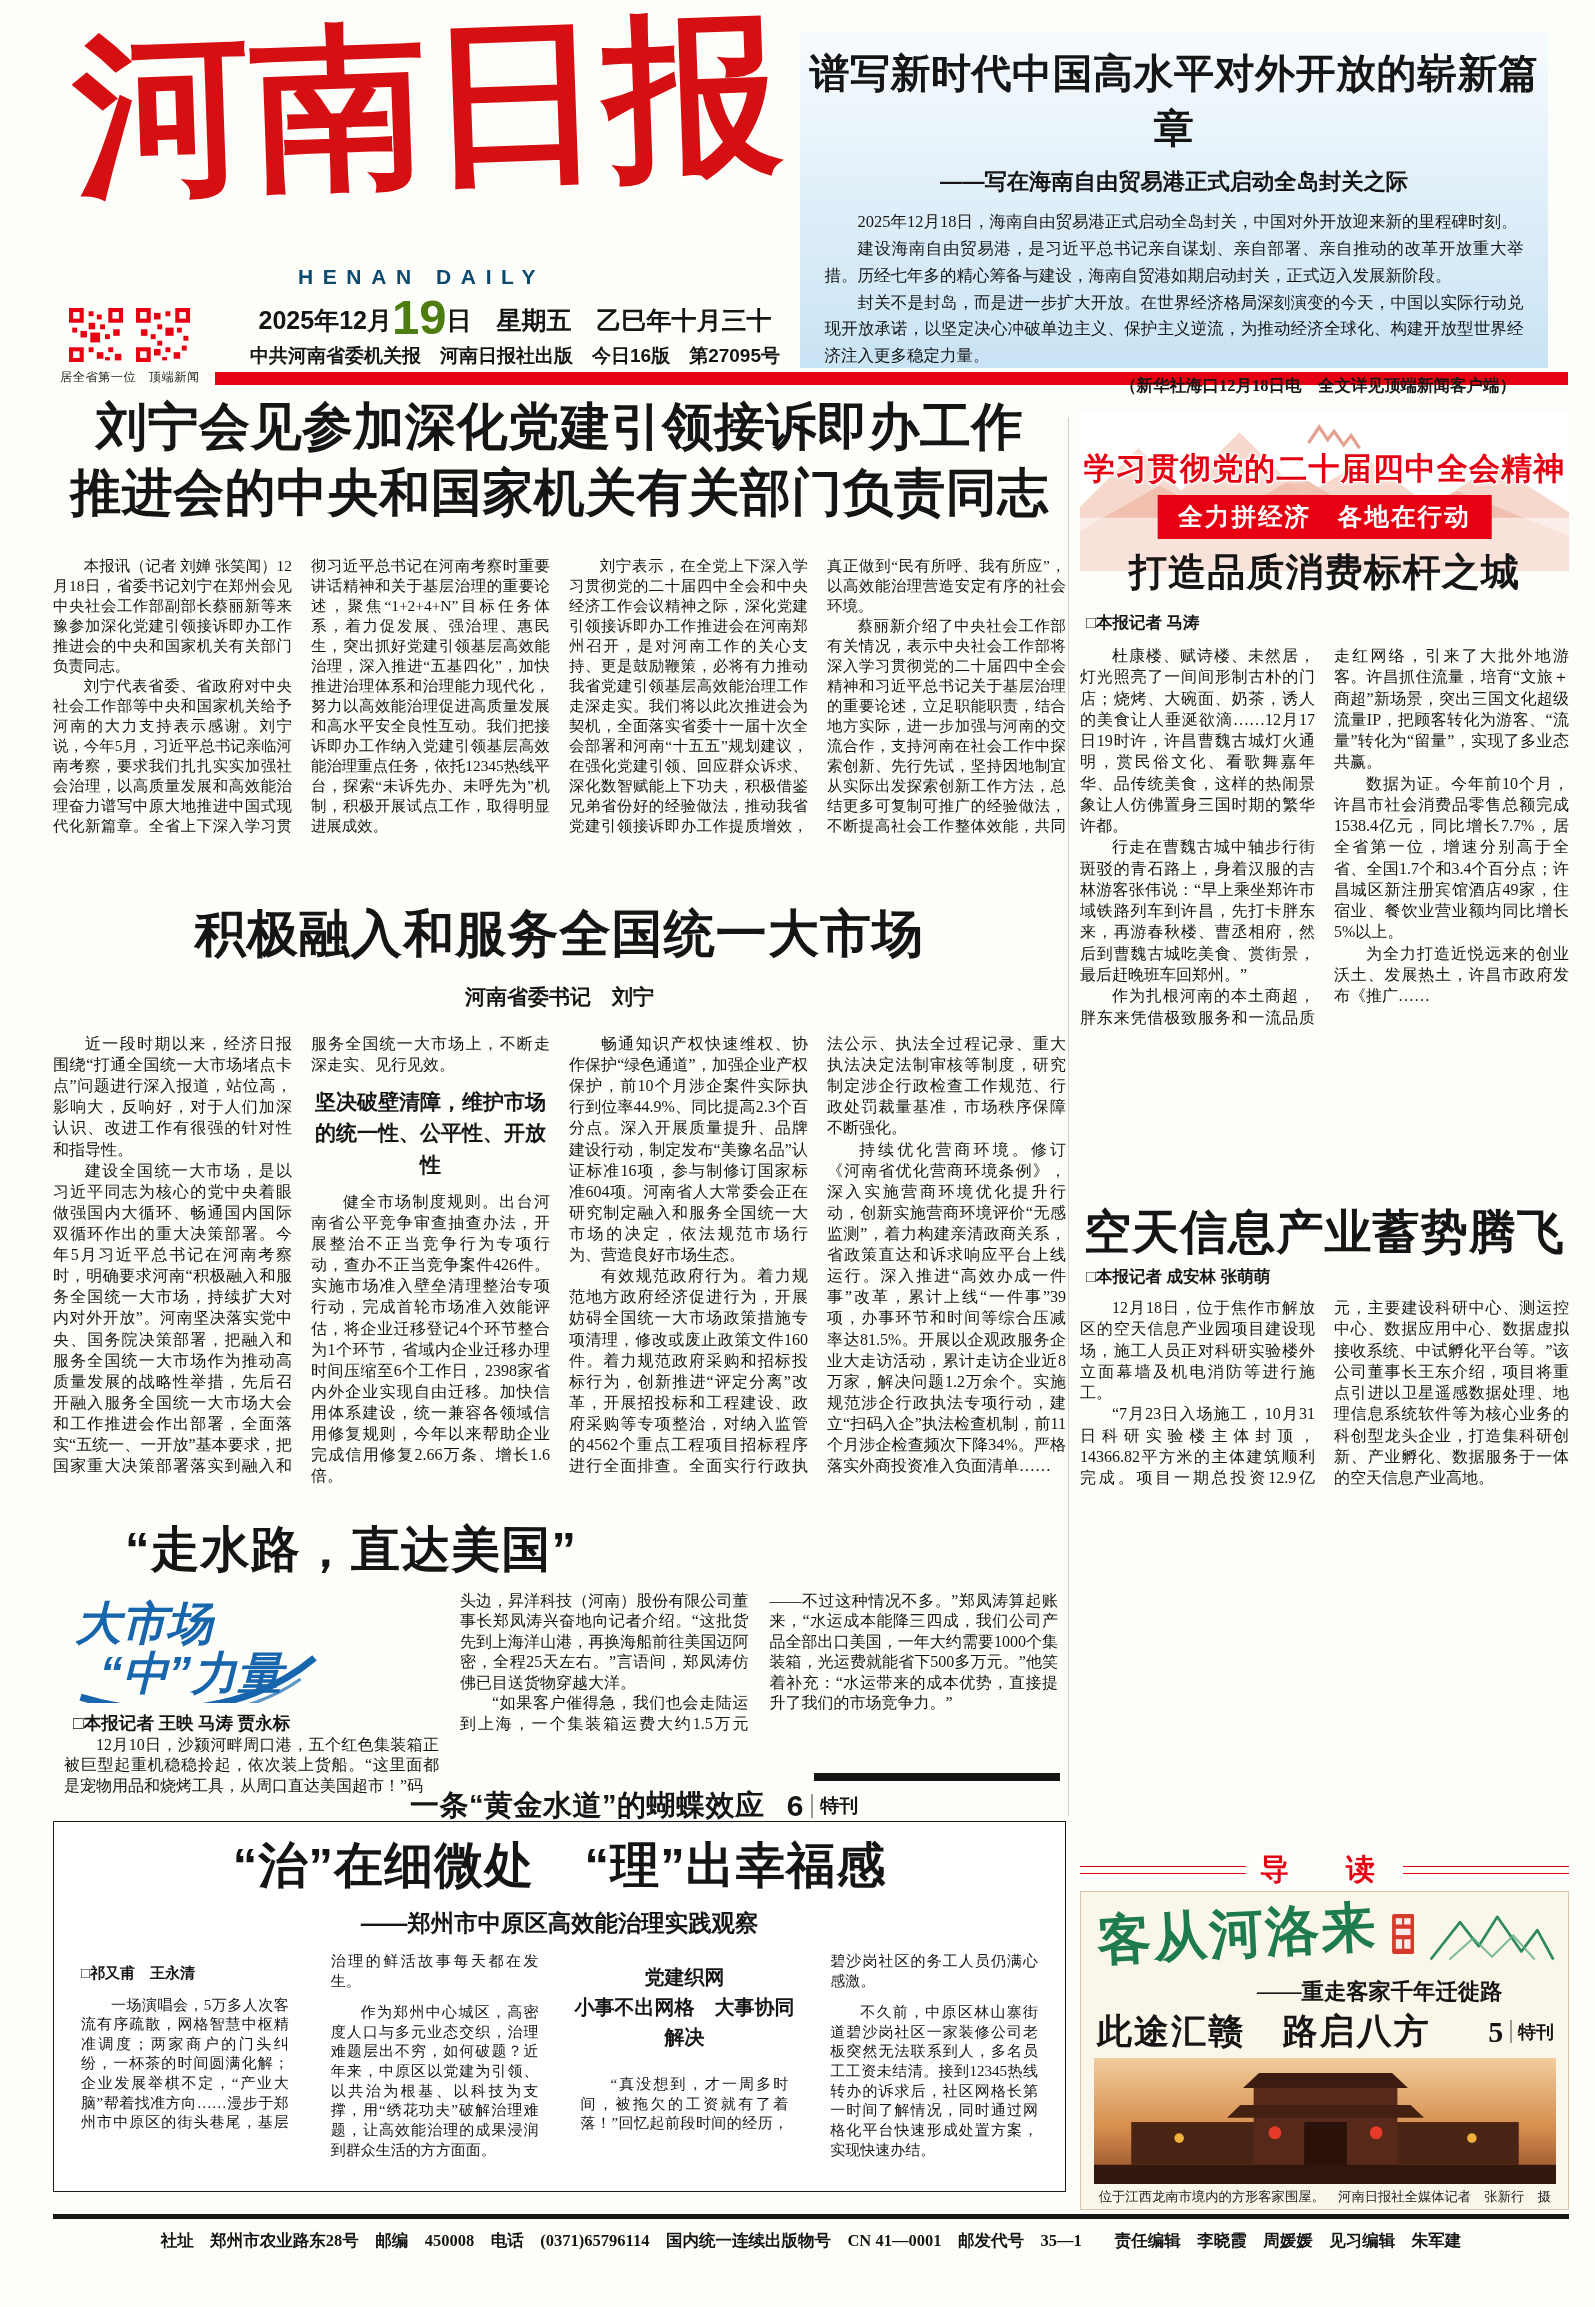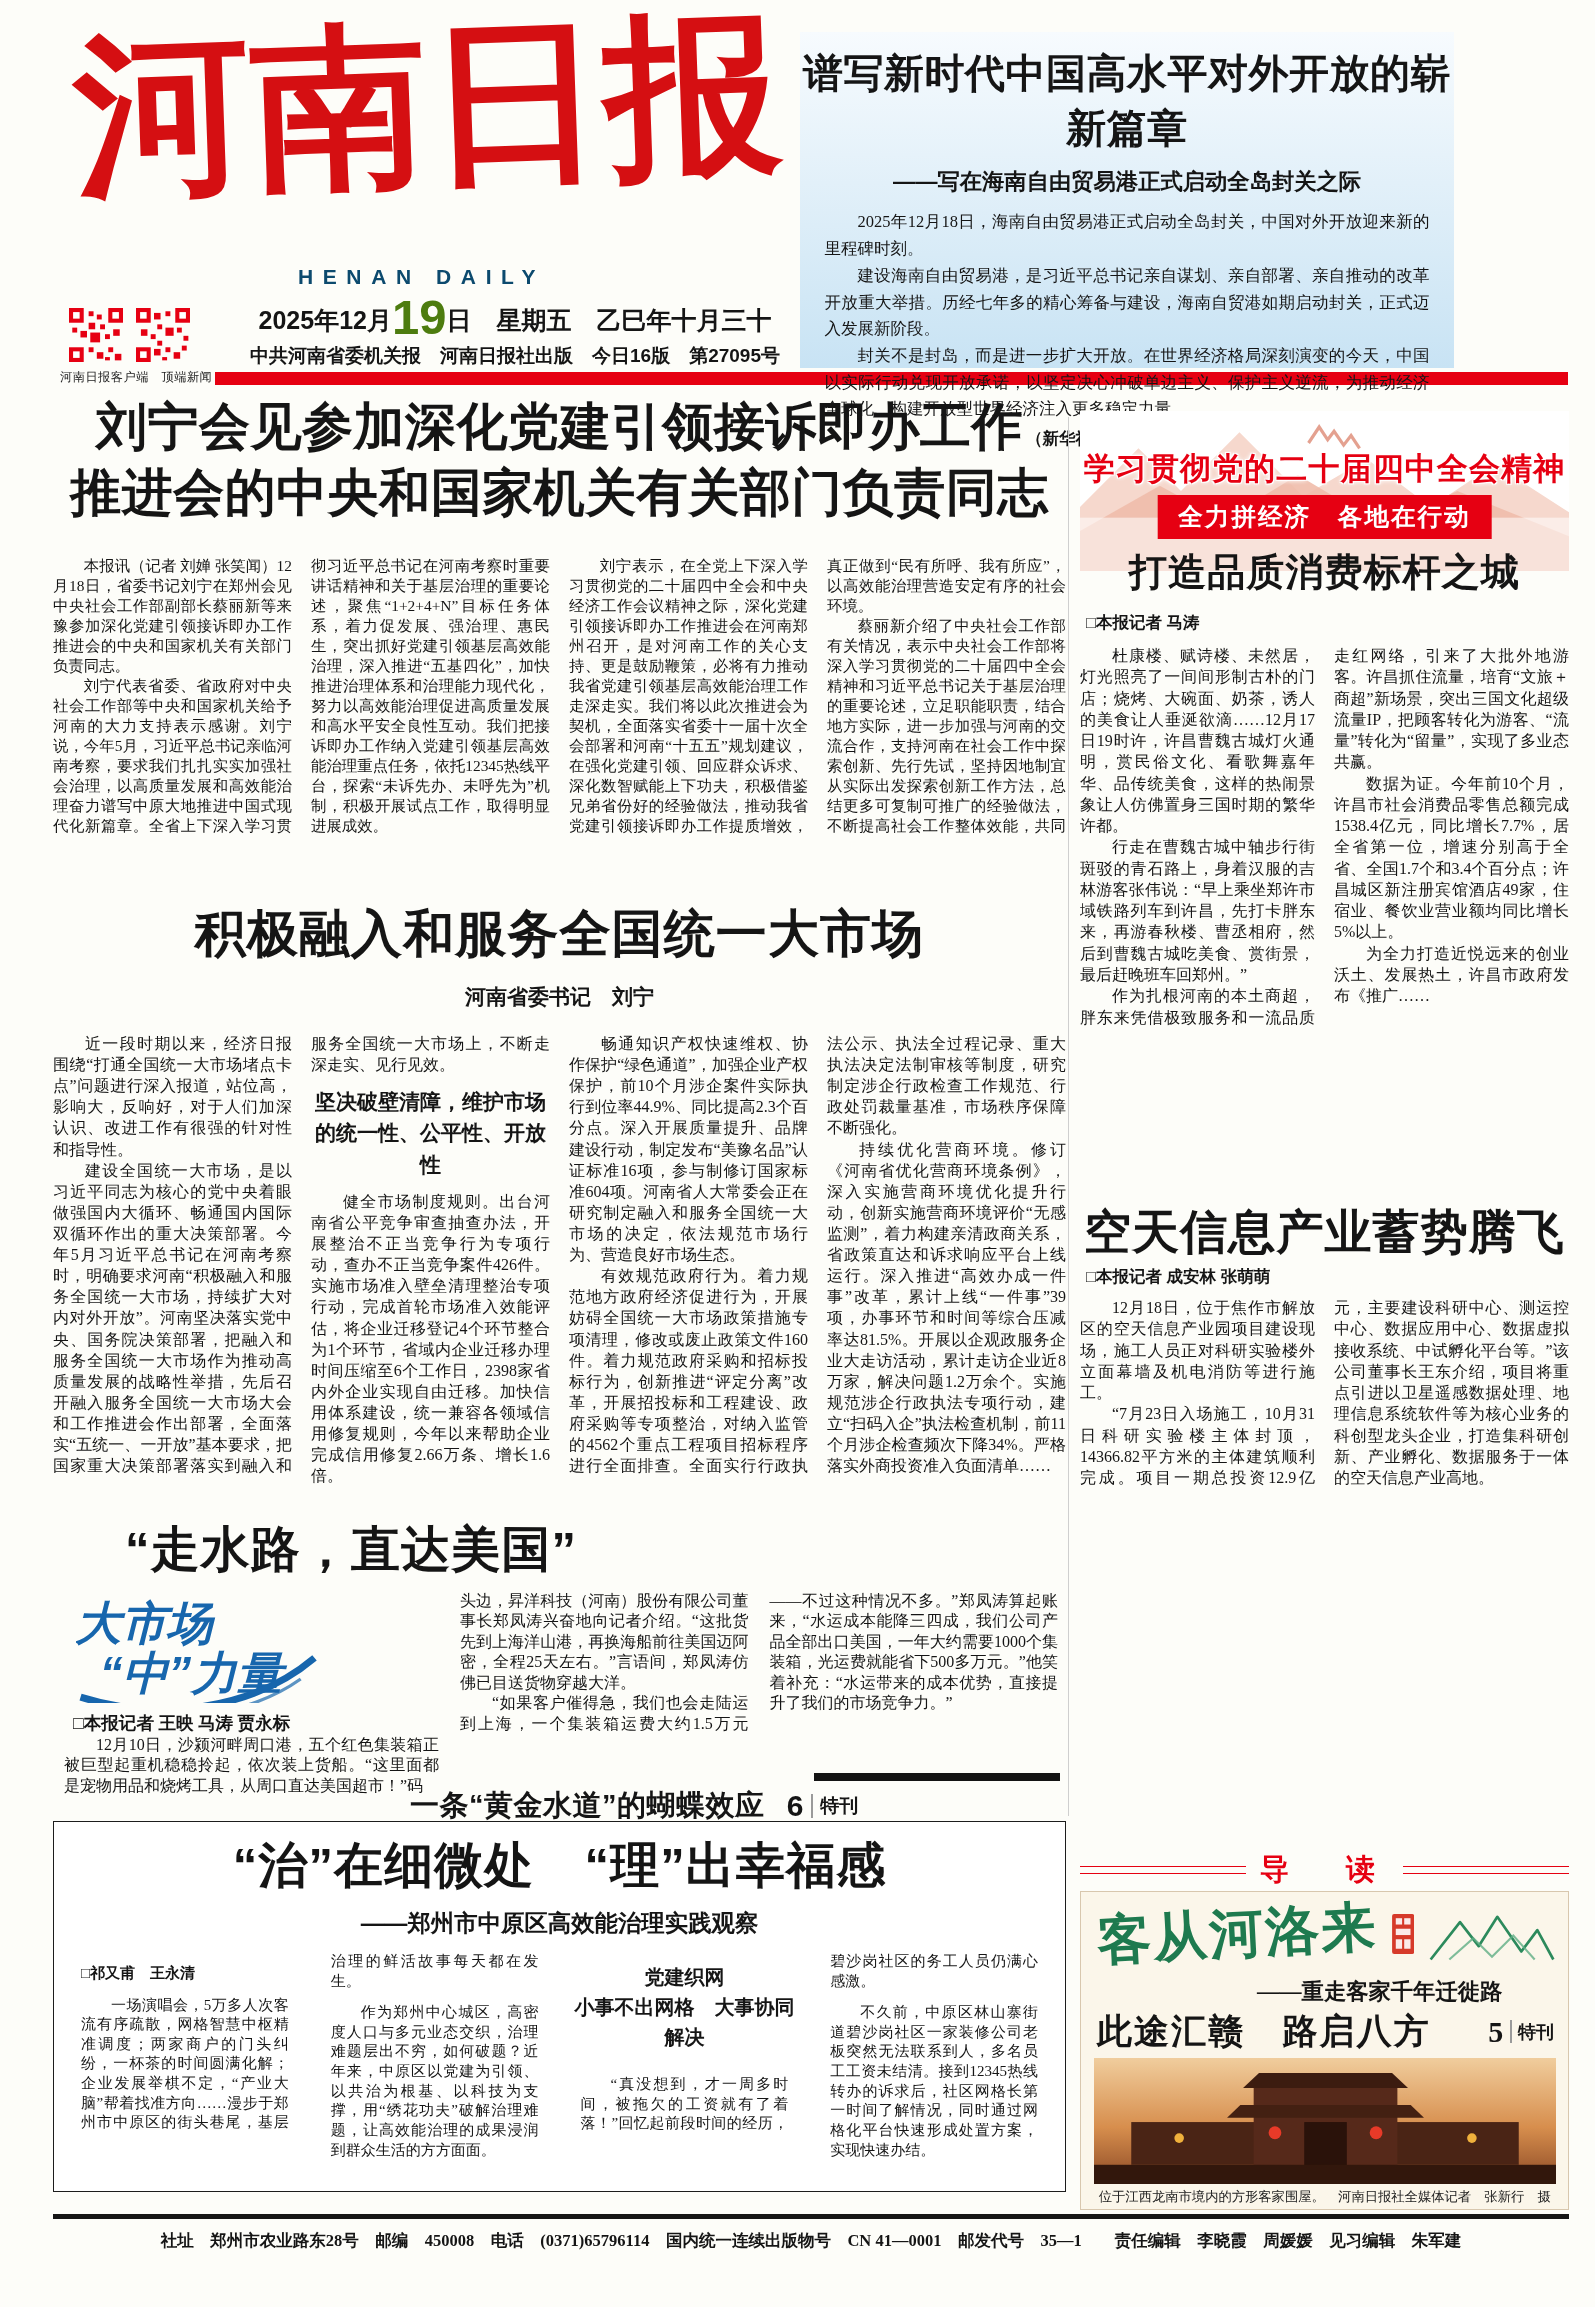--- a/index.html
+++ b/index.html
@@ -14,21 +14,21 @@
   #masthead-english{left:298px;top:265px;font-size:21px;letter-spacing:9.6px;color:#0c4a6e;font-weight:bold;}
   .qr{width:54px;height:54px;}
   #qr1{left:69px;top:308px;} #qr2{left:136px;top:308px;}
   #qr-labels{left:60px;top:369px;width:160px;font-size:12.2px;color:#222;letter-spacing:0.5px;}
   #dateline{left:229px;top:304px;width:572px;text-align:center;}
   #dateline .l1{font-size:25px;font-weight:bold;}
   #dateline .day{font-size:49px;color:#4d7c0f;font-weight:bold;vertical-align:-5.3px;line-height:0;}
   #dateline .l2{margin-top:6.4px;font-size:19px;font-weight:bold;}
   #red-bar{left:215px;top:372px;width:1353px;height:12.8px;background:#e60012;}
   
-  #topright{left:800px;top:32px;width:654px;height:336px;
+  #topright{left:800px;top:32px;width:748px;height:336px;
       background:linear-gradient(180deg,#f7fbfe 0%,#e2f0f9 45%,#c8e3f4 100%);}
   #topright .t{margin-top:14px;font-size:40px;font-weight:900;letter-spacing:0.5px;}
   #topright .st{margin-top:10.6px;font-size:22.3px;font-weight:bold;}
   #topright .body{margin:12.8px 24.5px 0 24.5px;font-size:16.5px;line-height:1.62;text-align:justify;}
   #topright .body p{margin:0;text-indent:2em;}
   #topright .sig{margin:5.3px 32px 0 0;font-size:16.5px;text-align:right;font-weight:bold;}
   
   #lead-headline{left:53px;top:394px;width:1013px;font-size:51px;font-weight:900;
       line-height:1.3;letter-spacing:0.5px;text-align:center;}
   .body{text-align:justify;}
@@ -152,21 +152,21 @@
       <rect x="25" y="12" width="3" height="3"></rect>
         <rect x="29" y="17" width="3" height="3"></rect>
         <rect x="13" y="20" width="3" height="3"></rect>
       <rect x="11" y="25" width="4" height="4"></rect>
         <rect x="18" y="24" width="3" height="3"></rect>
         <rect x="23" y="27" width="4" height="4"></rect>
       <rect x="28" y="23" width="3" height="3"></rect>
         <rect x="16" y="30" width="3" height="2"></rect>
     </g>
   </svg>
-  <div class="abs sans" id="qr-labels">河南日报客户端　顶端新闻</div>
+  <div class="abs sans" id="qr-labels">居全省第一位　顶端新闻</div>
 
   <div class="abs sans" id="dateline">
     <div class="l1">
       <span>2025年12月</span><span class="day">19</span><span>日</span>　<span>星期五</span>　<span>乙巳年十月三十</span>
     </div>
     <div class="l2">中共河南省委机关报　河南日报社出版　今日16版　第27095号</div>
   </div>
   <div class="abs" id="red-bar"></div>
 
   <div class="abs" id="topright">

